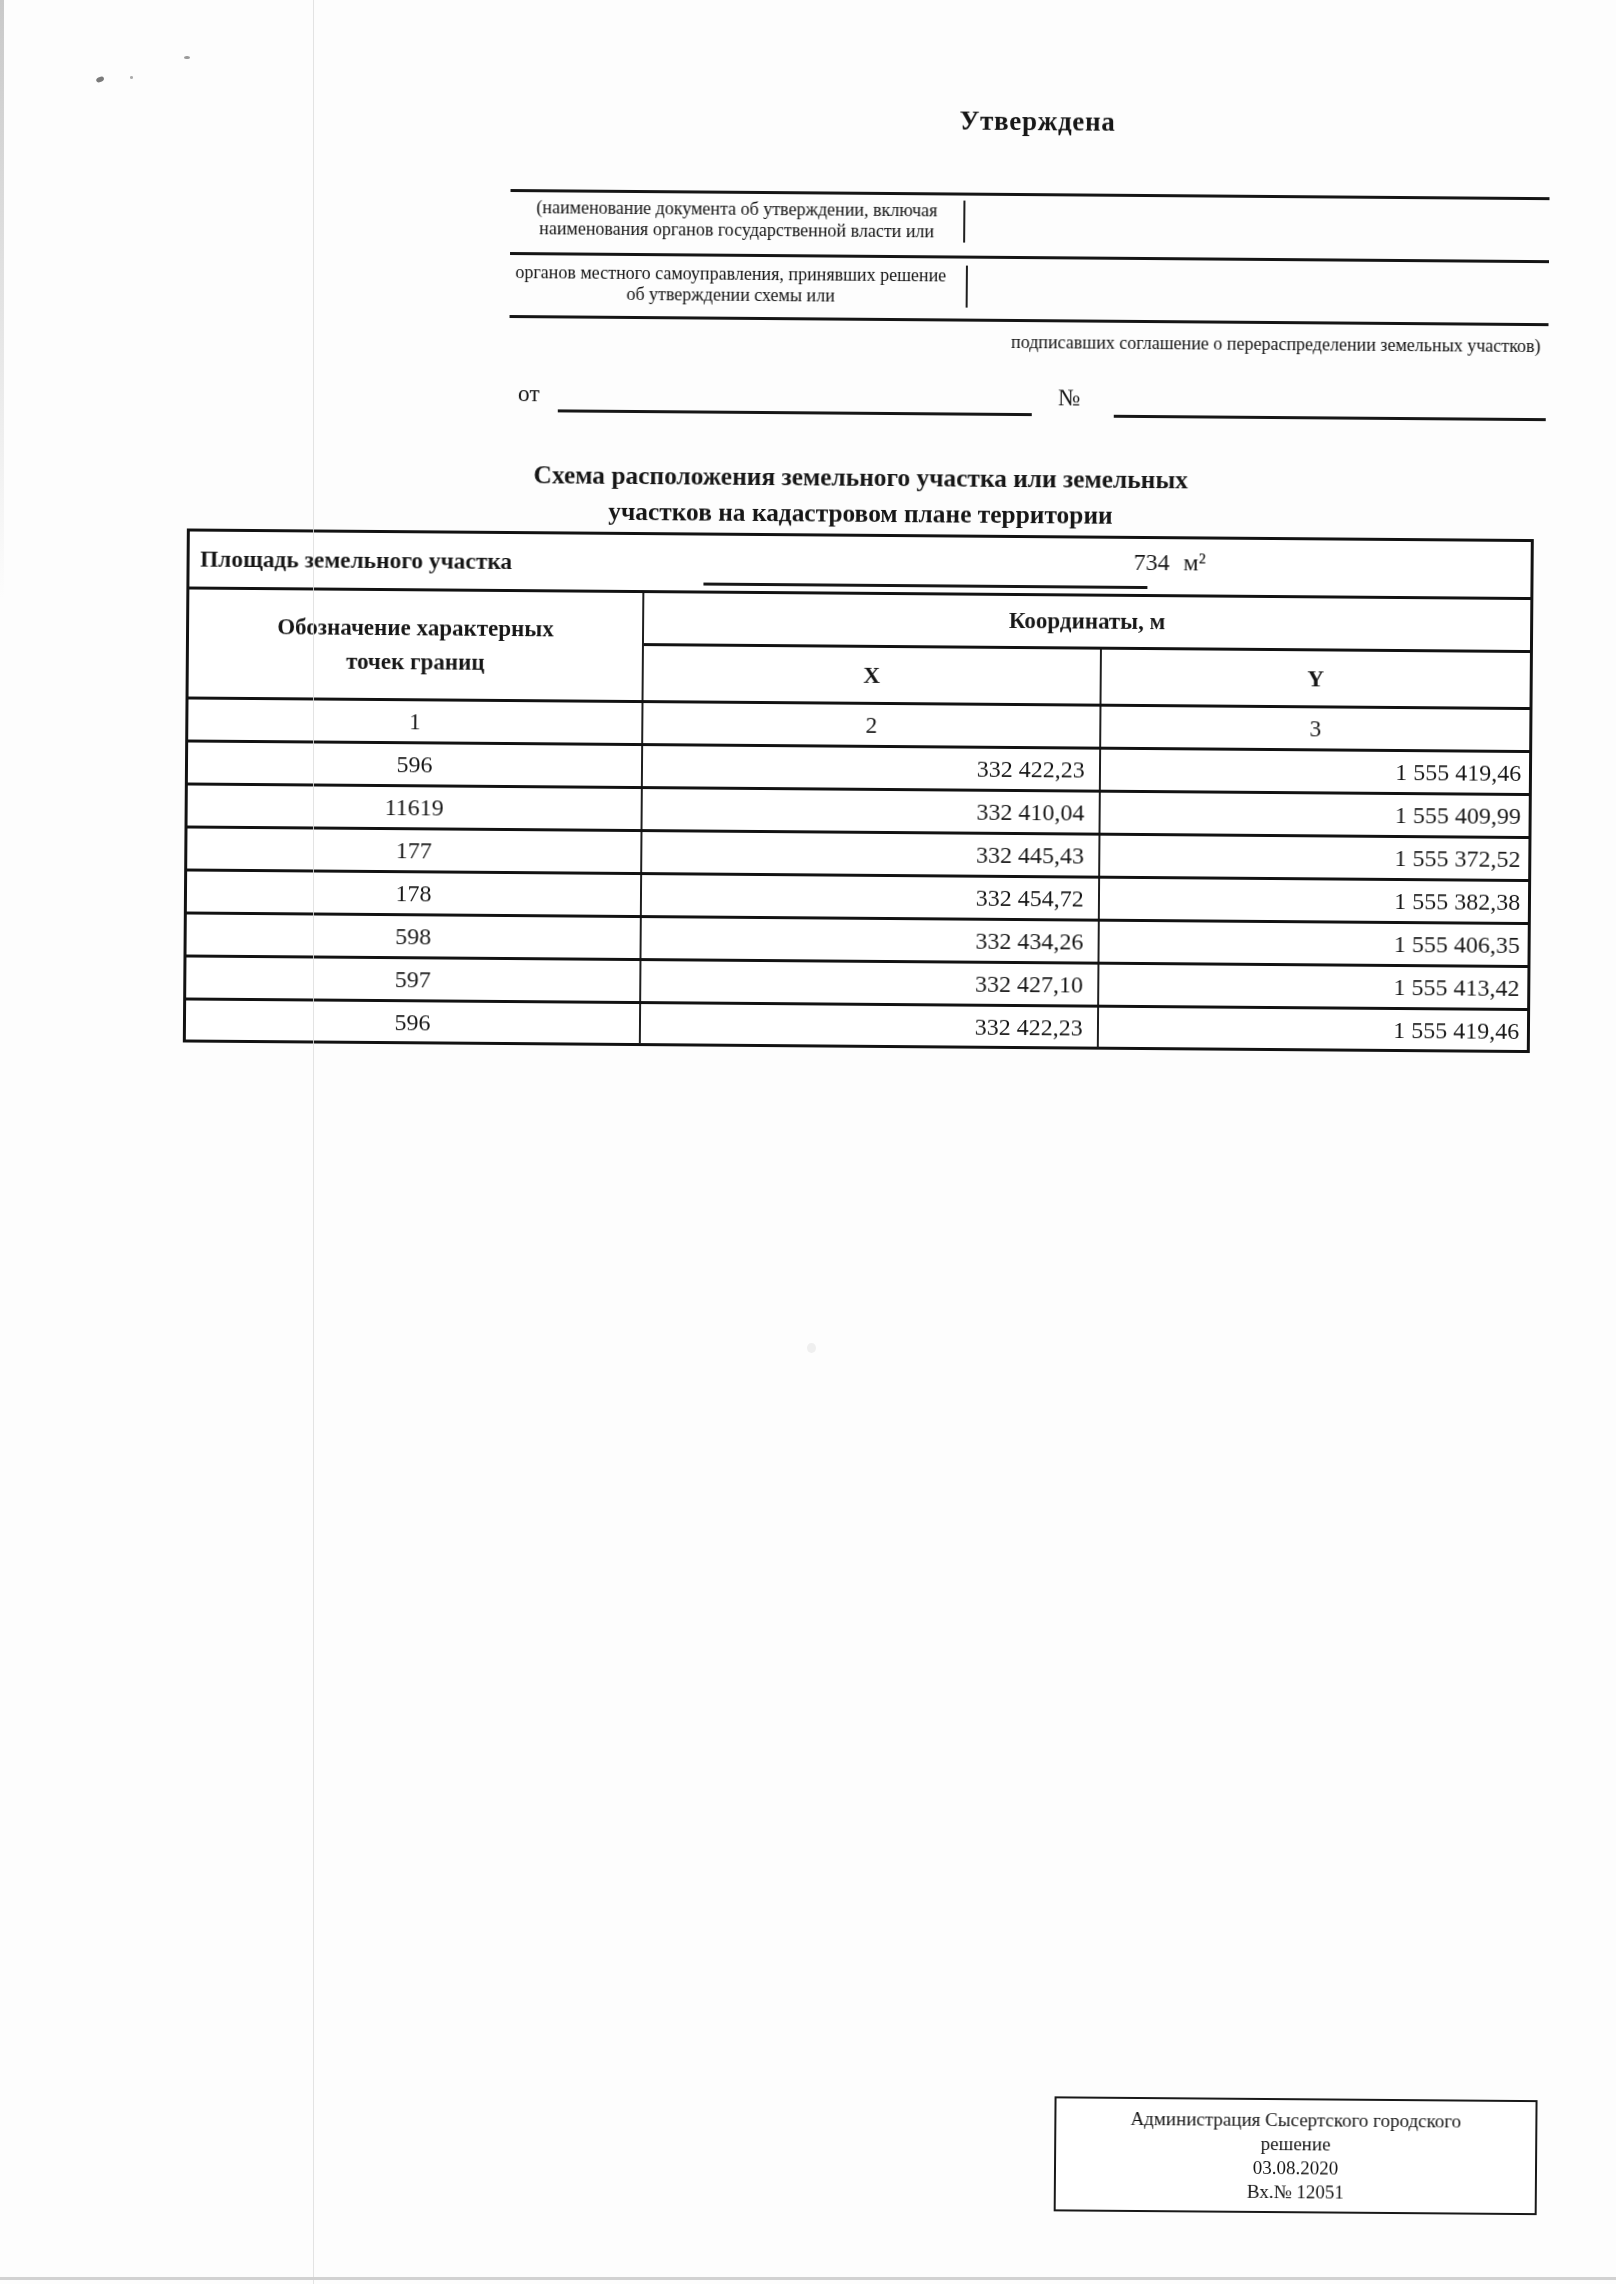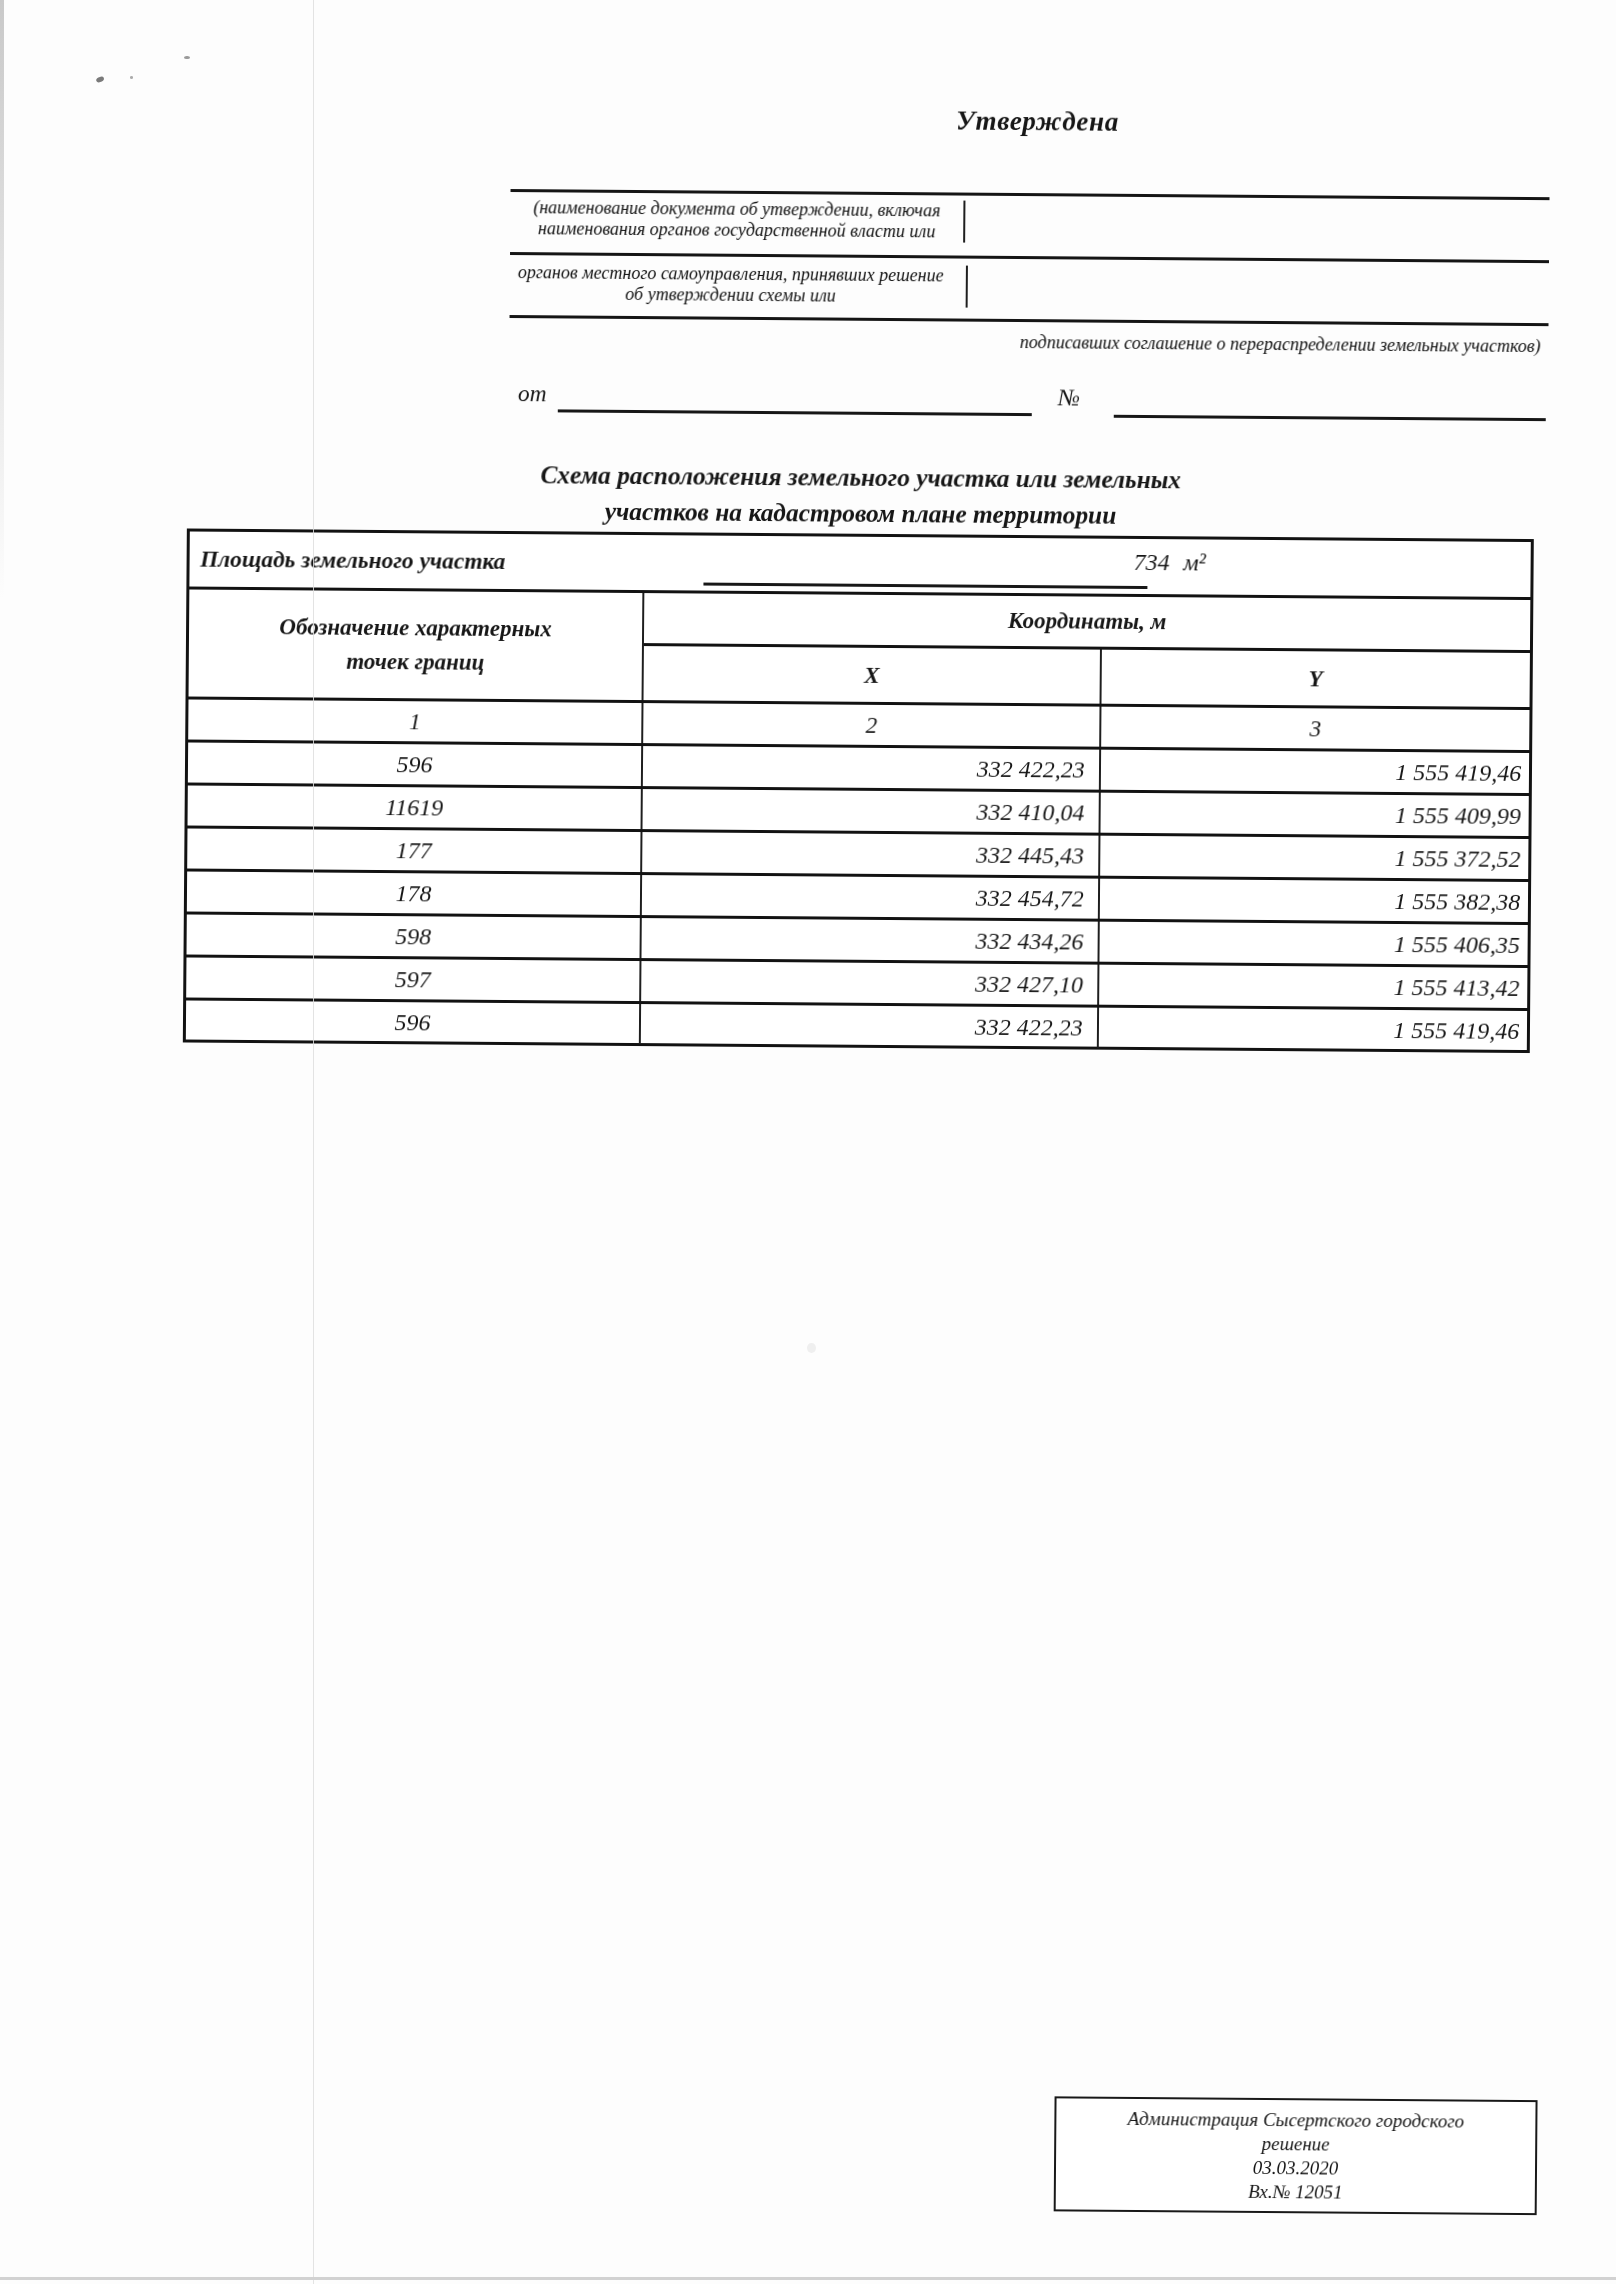--- a/index.html
+++ b/index.html
@@ -3,21 +3,21 @@
 <meta charset="utf-8">
 <style>
   * { margin: 0; padding: 0; box-sizing: border-box; }
   html, body { background: #ffffff; }
   body {
     width: 1617px; height: 2284px;
     position: relative; overflow: hidden;
     font-family: "Liberation Serif", "DejaVu Serif", serif;
     color: #1a1a1a;
   }
-  .page { position: absolute; inset: 0; background: #fdfdfd; font-style: italic; }
+  .page { position: absolute; inset: 0; background: #fdfdfd; }
 
   
   .scan-layer {
     position: absolute; inset: 0;
     transform: rotate(0.45deg);
     transform-origin: 0 0;
     filter: blur(0.2px) contrast(1.04);
   }
 
   .abs { position: absolute; }
@@ -222,21 +222,21 @@
         <div class="c1">596</div>
         <div class="c2">332 422,23</div>
         <div class="c3">1 555 419,46</div>
       </div>
 
     </div>
 
     <div class="abs reg-stamp">
       <div>Администрация Сысертского городского</div>
       <div>решение</div>
-      <div>03.03.2020</div>
+      <div>03.08.2020</div>
       <div>Вх.№ 12051</div>
     </div>
 
   </div>
 
   <div class="fold-line"></div>
   <div class="speck s1"></div>
   <div class="speck s2"></div>
   <div class="speck s3"></div>
   <div class="speck s4"></div>

